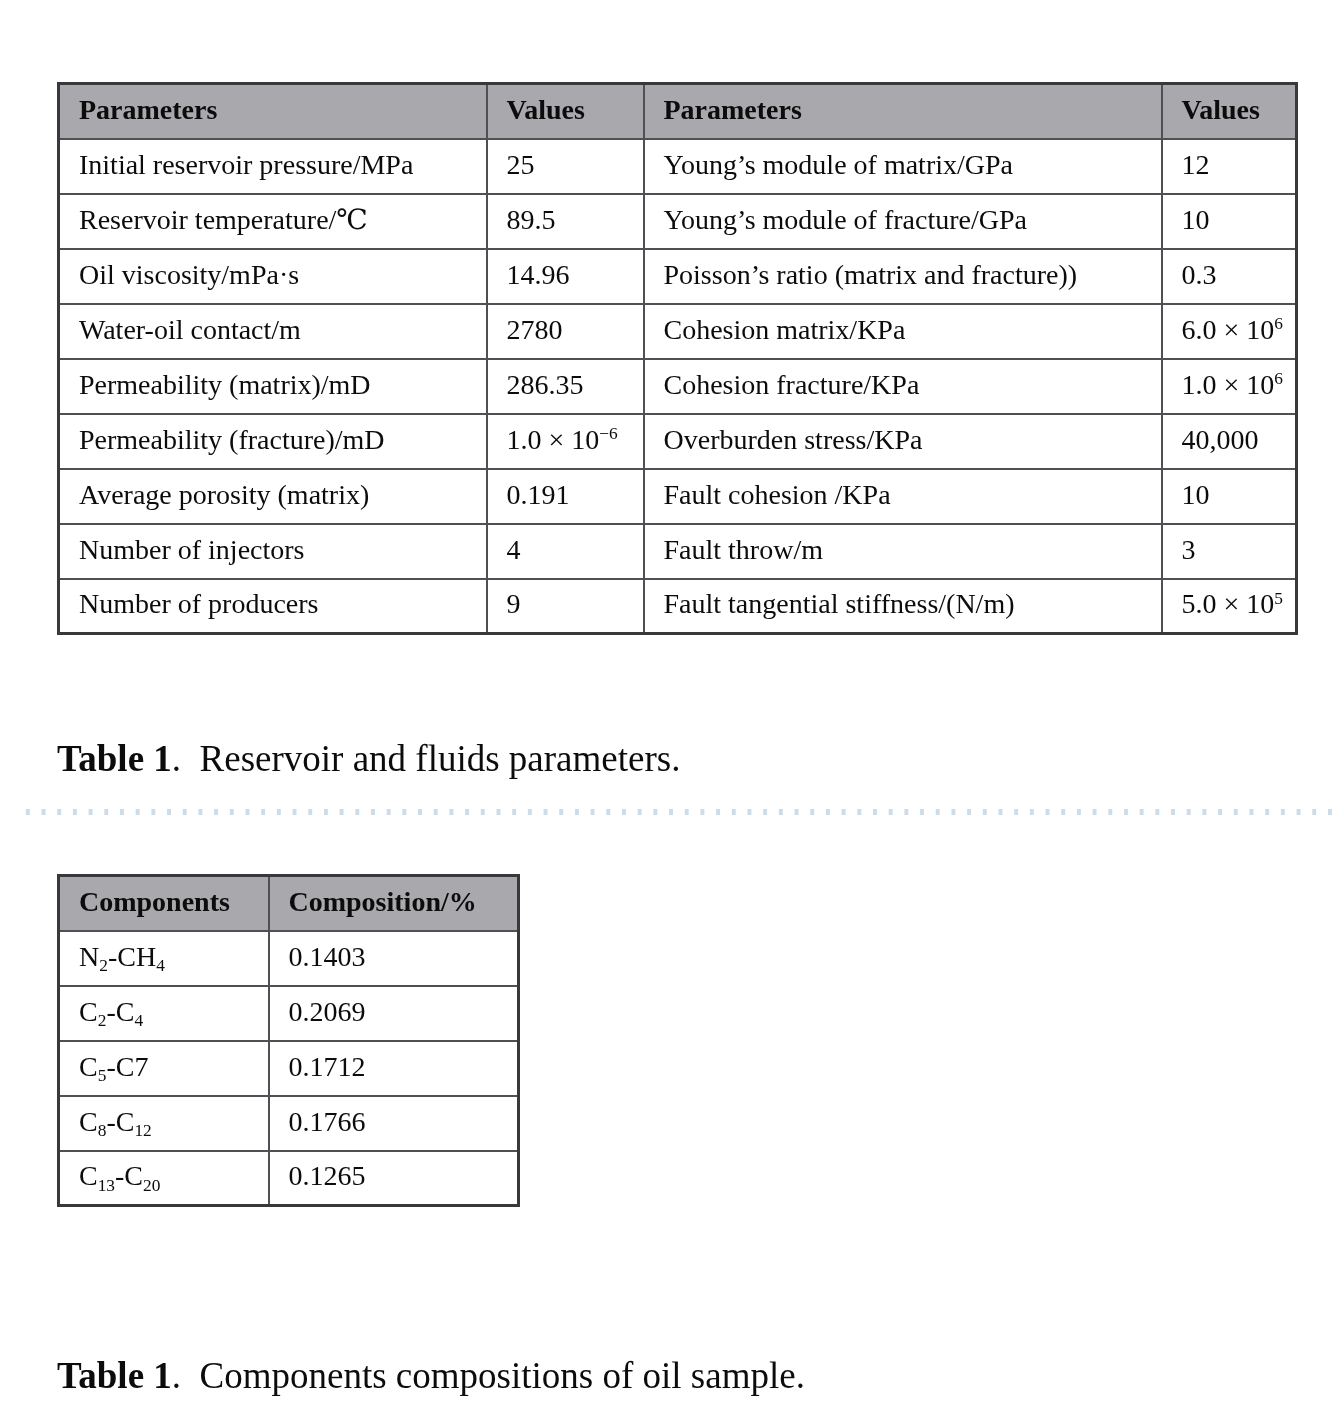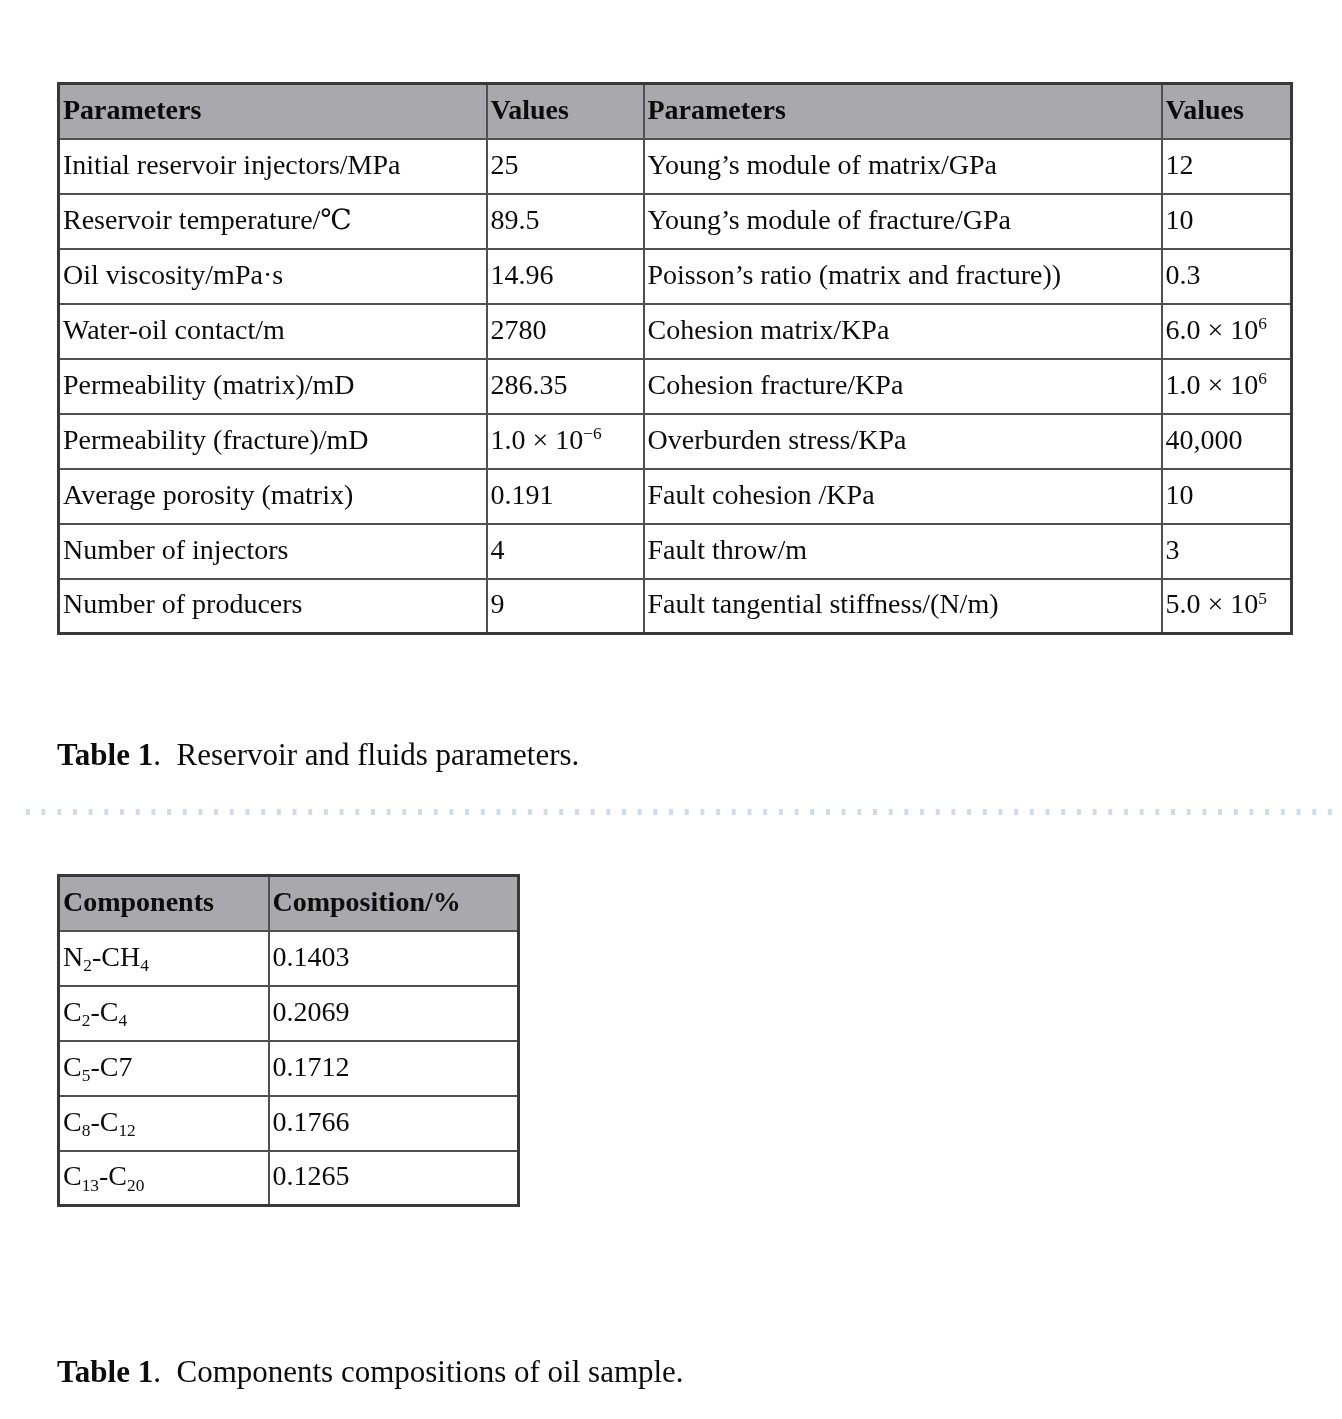--- a/index.html
+++ b/index.html
@@ -22,39 +22,39 @@
   }
   table{
     border-collapse:collapse;
     table-layout:fixed;
     border:3px solid var(--border-outer);
   }
   th,td{
     border:2px solid var(--border-inner);
     font-size:28px;
     line-height:1.1;
-    padding:4px 12px 6px 3px;
+    padding:4px 12px 6px 19px;
     vertical-align:middle;
     text-align:left;
     overflow:hidden;
     white-space:nowrap;
   }
   th{
     background:var(--header-bg);
     font-weight:bold;
   }
   tr{height:55px;}
   sup{font-size:0.62em;line-height:0;vertical-align:baseline;position:relative;top:-0.55em;}
   sub{font-size:0.62em;line-height:0;vertical-align:baseline;position:relative;top:0.32em;}
   .table1{position:absolute;left:57px;top:82px;}
   .table2{position:absolute;left:57px;top:874px;}
   .caption{
     position:absolute;
     left:57px;
-    font-size:31px;
+    font-size:37px;
     color:var(--text);
     white-space:pre-wrap;
   }
   .caption1{top:737px;}
   .caption2{top:1354px;}
   .cap-label{font-weight:bold;}
   .divider{
     position:absolute;
     left:20px;
     top:806px;
@@ -80,21 +80,21 @@
     <thead>
       <tr>
         <th>Parameters</th>
         <th>Values</th>
         <th>Parameters</th>
         <th>Values</th>
       </tr>
     </thead>
     <tbody>
       <tr>
-        <td><span>Initial reservoir injectors/MPa</span></td>
+        <td><span>Initial reservoir pressure/MPa</span></td>
         <td><span>25</span></td>
         <td><span>Young’s module of matrix/GPa</span></td>
         <td><span>12</span></td>
       </tr>
       <tr>
         <td><span>Reservoir temperature/℃</span></td>
         <td><span>89.5</span></td>
         <td><span>Young’s module of fracture/GPa</span></td>
         <td><span>10</span></td>
       </tr>

